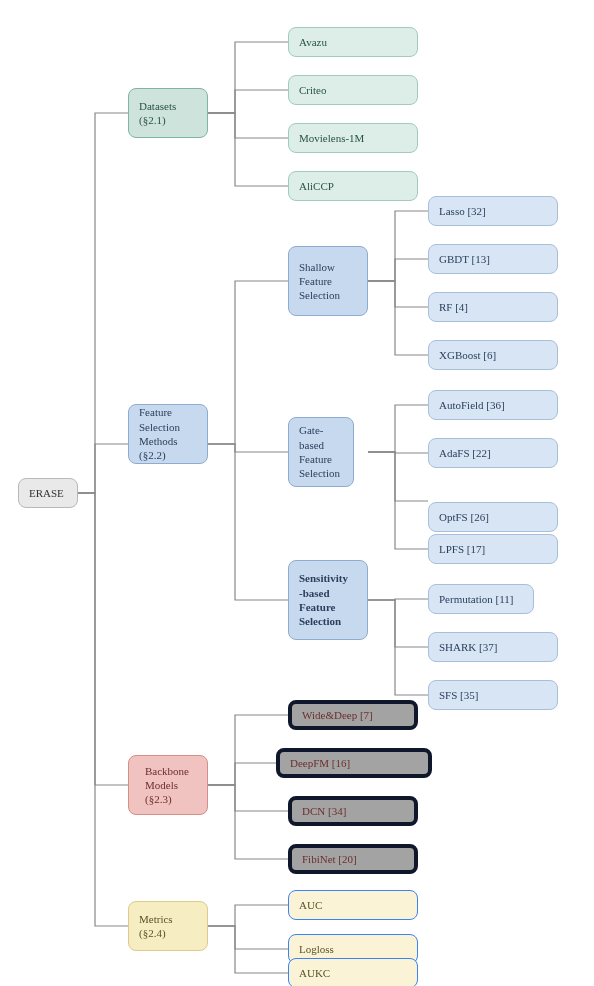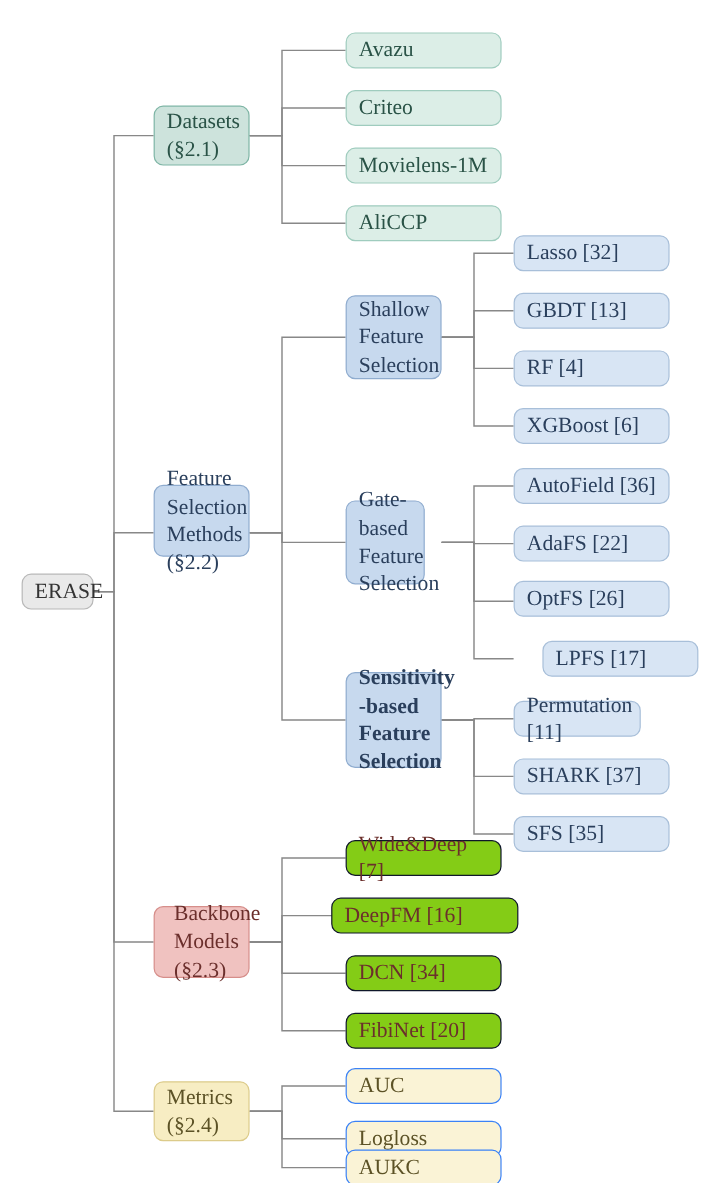--- a/index.html
+++ b/index.html
@@ -13,33 +13,33 @@
     }
     svg {
       position: absolute;
       top: 0;
       left: 0;
     }
     .node {
       position: absolute;
       border-radius: 8px;
       padding: 6px 10px;
-      font-size: 18px;
+      font-size: 11px;
       box-sizing: border-box;
       display: flex;
       align-items: center;
       line-height: 1.3;
     }
     .n-gray { background: #e9e9e9; border: 1px solid #b8b8b8; color: #333; }
     .n-teal { background: #cde3dc; border: 1px solid #7eb5a5; color: #2a5347; }
     .n-teal-light { background: #dceee7; border: 1px solid #9fccbe; color: #2a5347; }
     .n-blue { background: #c7d9ee; border: 1px solid #8faccf; color: #2a3f5c; }
     .n-blue-light { background: #d8e5f4; border: 1px solid #a8bfd9; color: #2a3f5c; }
     .n-red { background: #f0c2c0; border: 1px solid #d68e8a; color: #6b2f2c; padding-left: 16px; }
-    .n-red-light { background: #84cc16; border: 1px solid #0f172a; color: #6b2f2c; }
+    .n-red-light { background: #a3a3a3; border: 4px solid #0f172a; color: #6b2f2c; }
     .n-yellow { background: #f7edc3; border: 1px solid #dccb8a; color: #5c5226; }
     .n-yellow-light { background: #faf3d6; border: 1px solid #3b82f6; color: #5c5226; }
   </style>
 </head>
 <body>
 
 <svg width="594" height="986">
   <g stroke="#888" stroke-width="1.2" fill="none">
 
     <path d="M 78 493 H 95 V 113 H 128"></path>
@@ -93,22 +93,22 @@
 
 <div class="node n-blue" style="left:288px; top:246px; width:80px; height:70px;">Shallow Feature Selection</div>
 <div class="node n-blue-light" style="left:428px; top:196px; width:130px; height:30px;">Lasso [32]</div>
 <div class="node n-blue-light" style="left:428px; top:244px; width:130px; height:30px;">GBDT [13]</div>
 <div class="node n-blue-light" style="left:428px; top:292px; width:130px; height:30px;">RF [4]</div>
 <div class="node n-blue-light" style="left:428px; top:340px; width:130px; height:30px;">XGBoost [6]</div>
 
 <div class="node n-blue" style="left:288px; top:417px; width:66px; height:70px;">Gate-based Feature Selection</div>
 <div class="node n-blue-light" style="left:428px; top:390px; width:130px; height:30px;">AutoField [36]</div>
 <div class="node n-blue-light" style="left:428px; top:438px; width:130px; height:30px;">AdaFS [22]</div>
-<div class="node n-blue-light" style="left:428px; top:484px; width:130px; height:30px;text-align:center;">OptFS [26]</div>
-<div class="node n-blue-light" style="left:428px; top:534px; width:130px; height:30px;margin-left:24px;">LPFS [17]</div>
+<div class="node n-blue-light" style="left:428px; top:502px; width:130px; height:30px;text-align:center;">OptFS [26]</div>
+<div class="node n-blue-light" style="left:428px; top:534px; width:130px; height:30px;">LPFS [17]</div>
 
 <div class="node n-blue" style="left:288px; top:560px; width:80px; height:80px;font-weight:bold;">Sensitivity<br>-based Feature Selection</div>
 <div class="node n-blue-light" style="left:428px; top:584px; width:106px; height:30px;">Permutation [11]</div>
 <div class="node n-blue-light" style="left:428px; top:632px; width:130px; height:30px;">SHARK [37]</div>
 <div class="node n-blue-light" style="left:428px; top:680px; width:130px; height:30px;">SFS [35]</div>
 
 <div class="node n-red" style="left:128px; top:755px; width:80px; height:60px;">Backbone Models (§2.3)</div>
 <div class="node n-red-light" style="left:288px; top:700px; width:130px; height:30px;">Wide&amp;Deep [7]</div>
 <div class="node n-red-light" style="left:276px; top:748px; width:156px; height:30px;">DeepFM [16]</div>
 <div class="node n-red-light" style="left:288px; top:796px; width:130px; height:30px;">DCN [34]</div>

